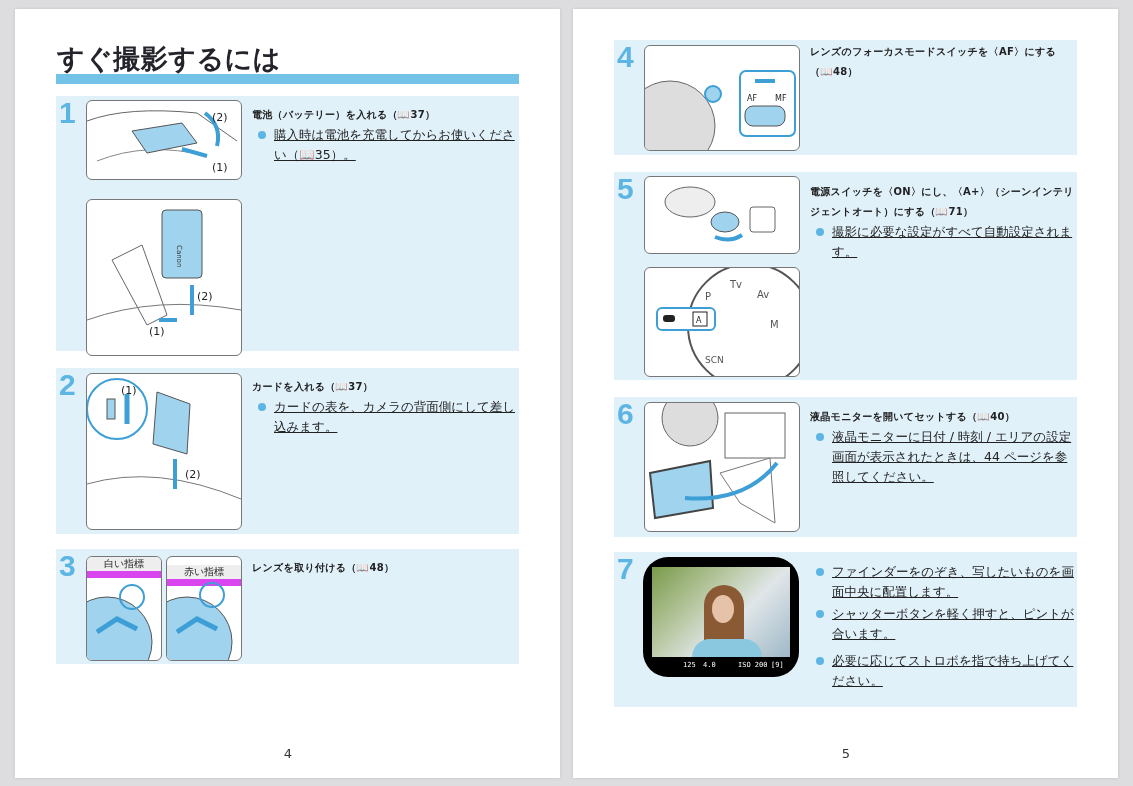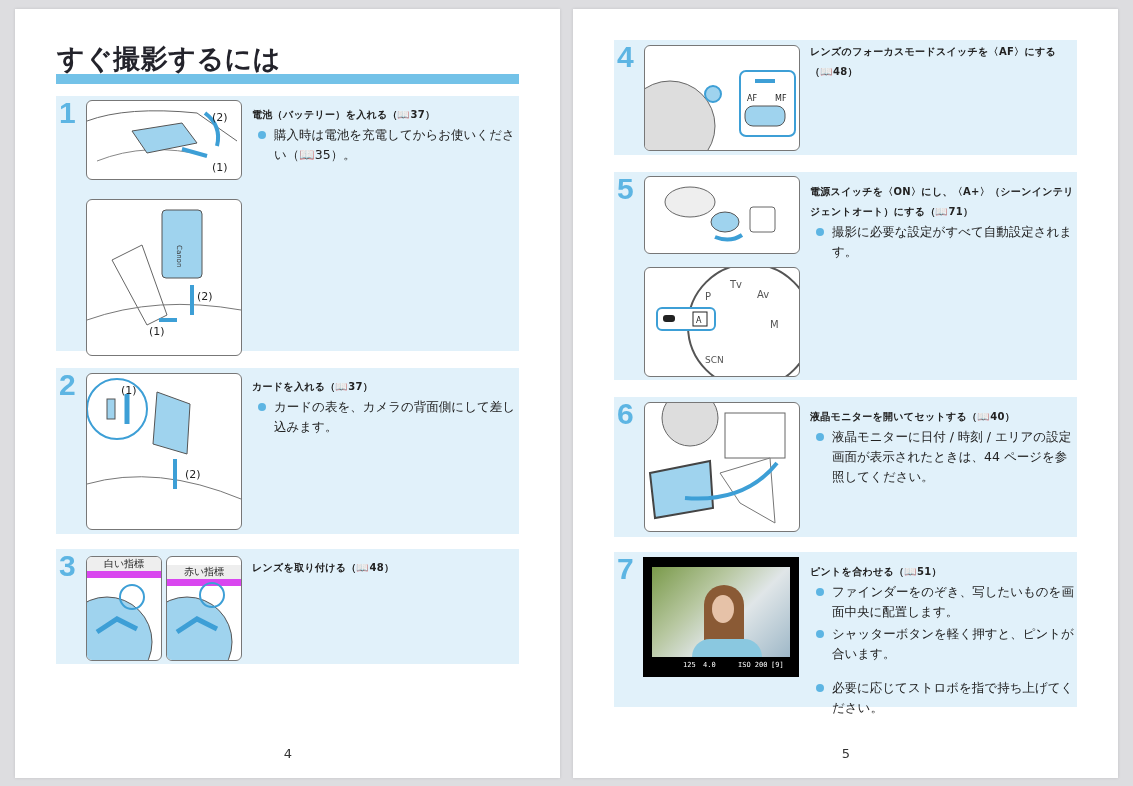--- a/index.html
+++ b/index.html
@@ -11,21 +11,21 @@
   #page-left { left:15px; width:545px; }
   #page-right { left:573px; width:545px; }
   .title { position:absolute; left:42px; top:32px; font-size:27px; font-weight:bold; color:#23232b; letter-spacing:0.5px; }
   .title-bar { position:absolute; left:41px; top:65px; width:463px; height:10px; background:#73c2e8; }
   .step { position:absolute; background:#e1f1fa; }
   .step-num { position:absolute; left:3px; top:2px; font-size:30px; font-weight:bold; color:#5db5e3; font-family:"Liberation Sans", sans-serif; line-height:1; }
   .illus { position:absolute; background:#fff; border:1px solid #777; border-radius:6px; overflow:hidden; }
   .illus svg { width:100%; height:100%; display:block; }
   .text { position:absolute; font-size:12.5px; line-height:20px; color:#222; }
   .heading { font-weight:bold; font-size:10px; letter-spacing:0.3px; }
-  .bullet { position:relative; padding-left:22px; }
+  .bullet { position:relative; padding-left:22px;text-decoration:underline; }
   .bullet::before { content:""; position:absolute; left:6px; top:6px; width:8px; height:8px; border-radius:50%; background:#5db5e3; }
   .page-num { position:absolute; top:737px; font-size:13px; color:#333; width:40px; text-align:center; }
   .lbl { position:absolute; font-size:10px; text-align:center; background:#eee; border-bottom:7px solid #d946ef; }
 </style>
 </head>
 <body>
 
 <div class="page" id="page-left">
   <div class="title">すぐ撮影するには</div>
   <div class="title-bar"></div>
@@ -169,35 +169,34 @@
       </svg>
     </div>
     <div class="text" style="left:196px; top:10px; width:265px;">
       <div class="heading">液晶モニターを開いてセットする（📖40）</div>
       <div class="bullet">液晶モニターに日付 / 時刻 / エリアの設定画面が表示されたときは、44 ページを参照してください。</div>
     </div>
   </div>
 
   <div class="step" style="left:41px; top:543px; width:463px; height:155px;">
     <div class="step-num">7</div>
-    <div style="position:absolute; left:29px; top:5px; width:156px; height:120px; background:#000;">
+    <div style="position:absolute; left:29px; top:5px; width:156px; height:120px; background:#000;border-radius:25px;">
       <div style="position:absolute; left:9px; top:10px; width:138px; height:90px; background:linear-gradient(135deg,#7a9a4a 0%,#b7c7a0 35%,#e0e6e8 60%,#9fb8c8 100%); overflow:hidden;">
         <div style="position:absolute; left:52px; top:18px; width:40px; height:75px; border-radius:20px 20px 0 0; background:#8a5a35;"></div>
         <div style="position:absolute; left:60px; top:28px; width:22px; height:28px; border-radius:50%; background:#e6c2a8;"></div>
         <div style="position:absolute; left:40px; top:72px; width:70px; height:25px; border-radius:18px 18px 0 0; background:#8ac8e0;"></div>
       </div>
       <div style="position:absolute; left:0; top:104px; width:156px; font-size:7px; color:#fff; font-family:'DejaVu Sans Mono', monospace;">
         <span style="position:absolute; left:40px;">125</span>
         <span style="position:absolute; left:60px;">4.0</span>
         <span style="position:absolute; left:95px;">ISO 200</span>
         <span style="position:absolute; left:128px;">[9]</span>
       </div>
     </div>
     <div class="text" style="left:196px; top:10px; width:265px;">
-      <div class="heading">ピントを合わせる（📖51）</div>
       <div class="bullet" style="margin-bottom:2px;">ファインダーをのぞき、写したいものを画面中央に配置します。</div>
-      <div class="bullet" style="margin-bottom:14px;">シャッターボタンを軽く押すと、ピントが合います。</div>
+      <div class="bullet" style="margin-bottom:7px;">シャッターボタンを軽く押すと、ピントが合います。</div>
       <div class="bullet">必要に応じてストロボを指で持ち上げてください。</div>
     </div>
   </div>
 
   <div class="page-num" style="left:253px;">5</div>
 </div>
 
 </body></html>

